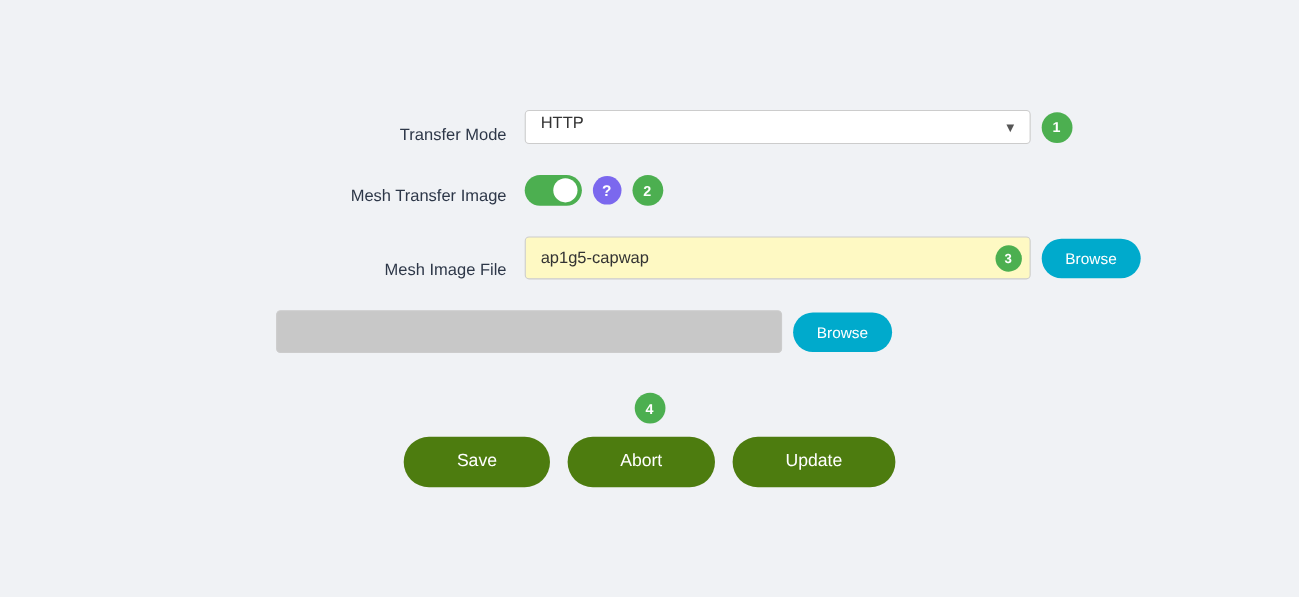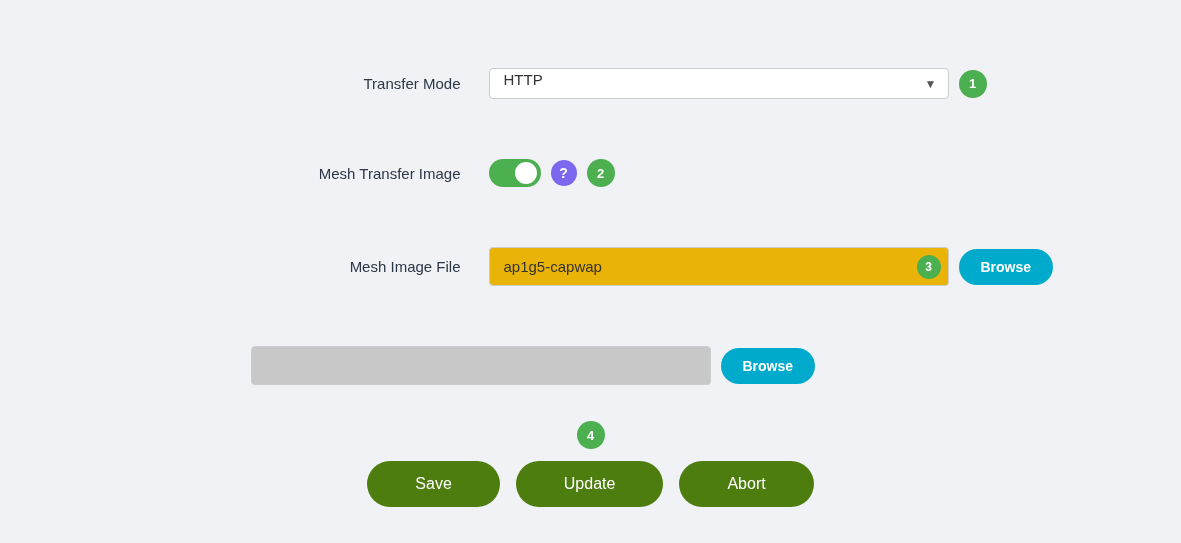--- a/index.html
+++ b/index.html
@@ -31,23 +31,22 @@
 
     .form-area {
       display: flex;
       flex-direction: column;
       gap: 28px;
       width: 680px;
     }
 
     .form-row {
       display: flex;
-      align-items: center;
-      gap: 28px;
-      margin-top: 32px;
+      align-items: flex-end;
+      gap: 16px;
     }
 
     .form-label {
       width: 210px;
       text-align: right;
       font-size: 15px;
       color: #2d3748;
       font-weight: 400;
       flex-shrink: 0;
     }
@@ -163,21 +162,21 @@
       position: relative;
       width: 460px;
     }
 
     .text-input-wrapper input[type="text"] {
       width: 100%;
       padding: 10px 40px 10px 14px;
       font-size: 15px;
       border: 1px solid #ccc;
       border-radius: 4px;
-      background-color: #eab308;
+      background-color: #fef9c3;
       color: #333;
       outline: none;
     }
 
     .input-badge {
       position: absolute;
       right: 8px;
       top: 50%;
       transform: translateY(-50%);
       width: 24px;
@@ -211,21 +210,21 @@
     
     .browse-btn {
       background-color: #00aacc;
       color: #fff;
       border: none;
       border-radius: 20px;
       padding: 10px 22px;
       font-size: 14px;
       cursor: pointer;
       white-space: nowrap;
-      font-weight: 700;
+      font-weight: 400;
     }
 
     
     .action-area {
       display: flex;
       flex-direction: column;
       align-items: center;
       gap: 12px;
       margin-top: 8px;
     }
@@ -307,19 +306,19 @@
         <button class="browse-btn">Browse</button>
       </div>
     </div>
 
     <div class="action-area">
       <div class="action-badge-row">
         <div class="step-badge">4</div>
       </div>
       <div class="action-buttons-row">
         <button class="action-btn">Save</button>
+        <button class="action-btn">Abort</button>
         <button class="action-btn">Update</button>
-        <button class="action-btn">Abort</button>
       </div>
     </div>
 
   </div>
 </div>
 
 </body></html>

